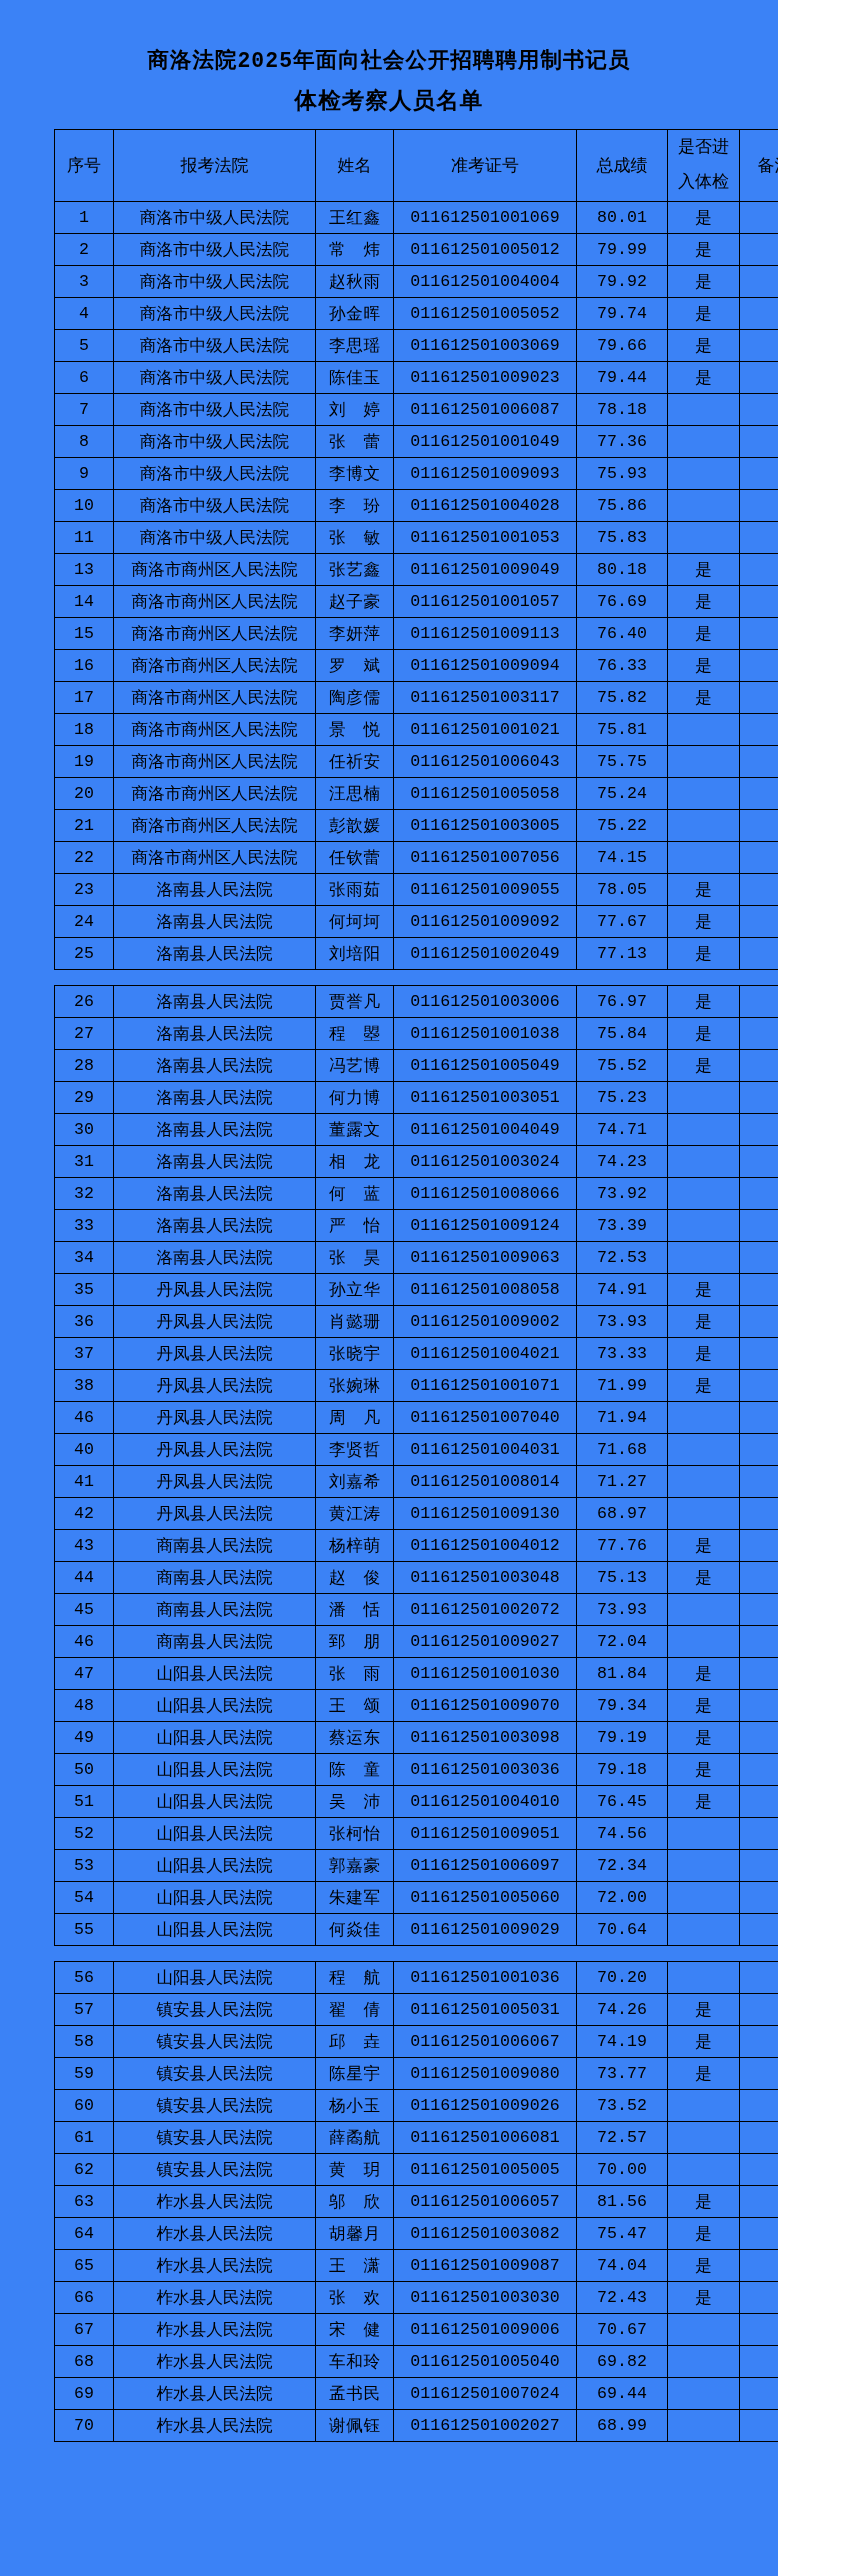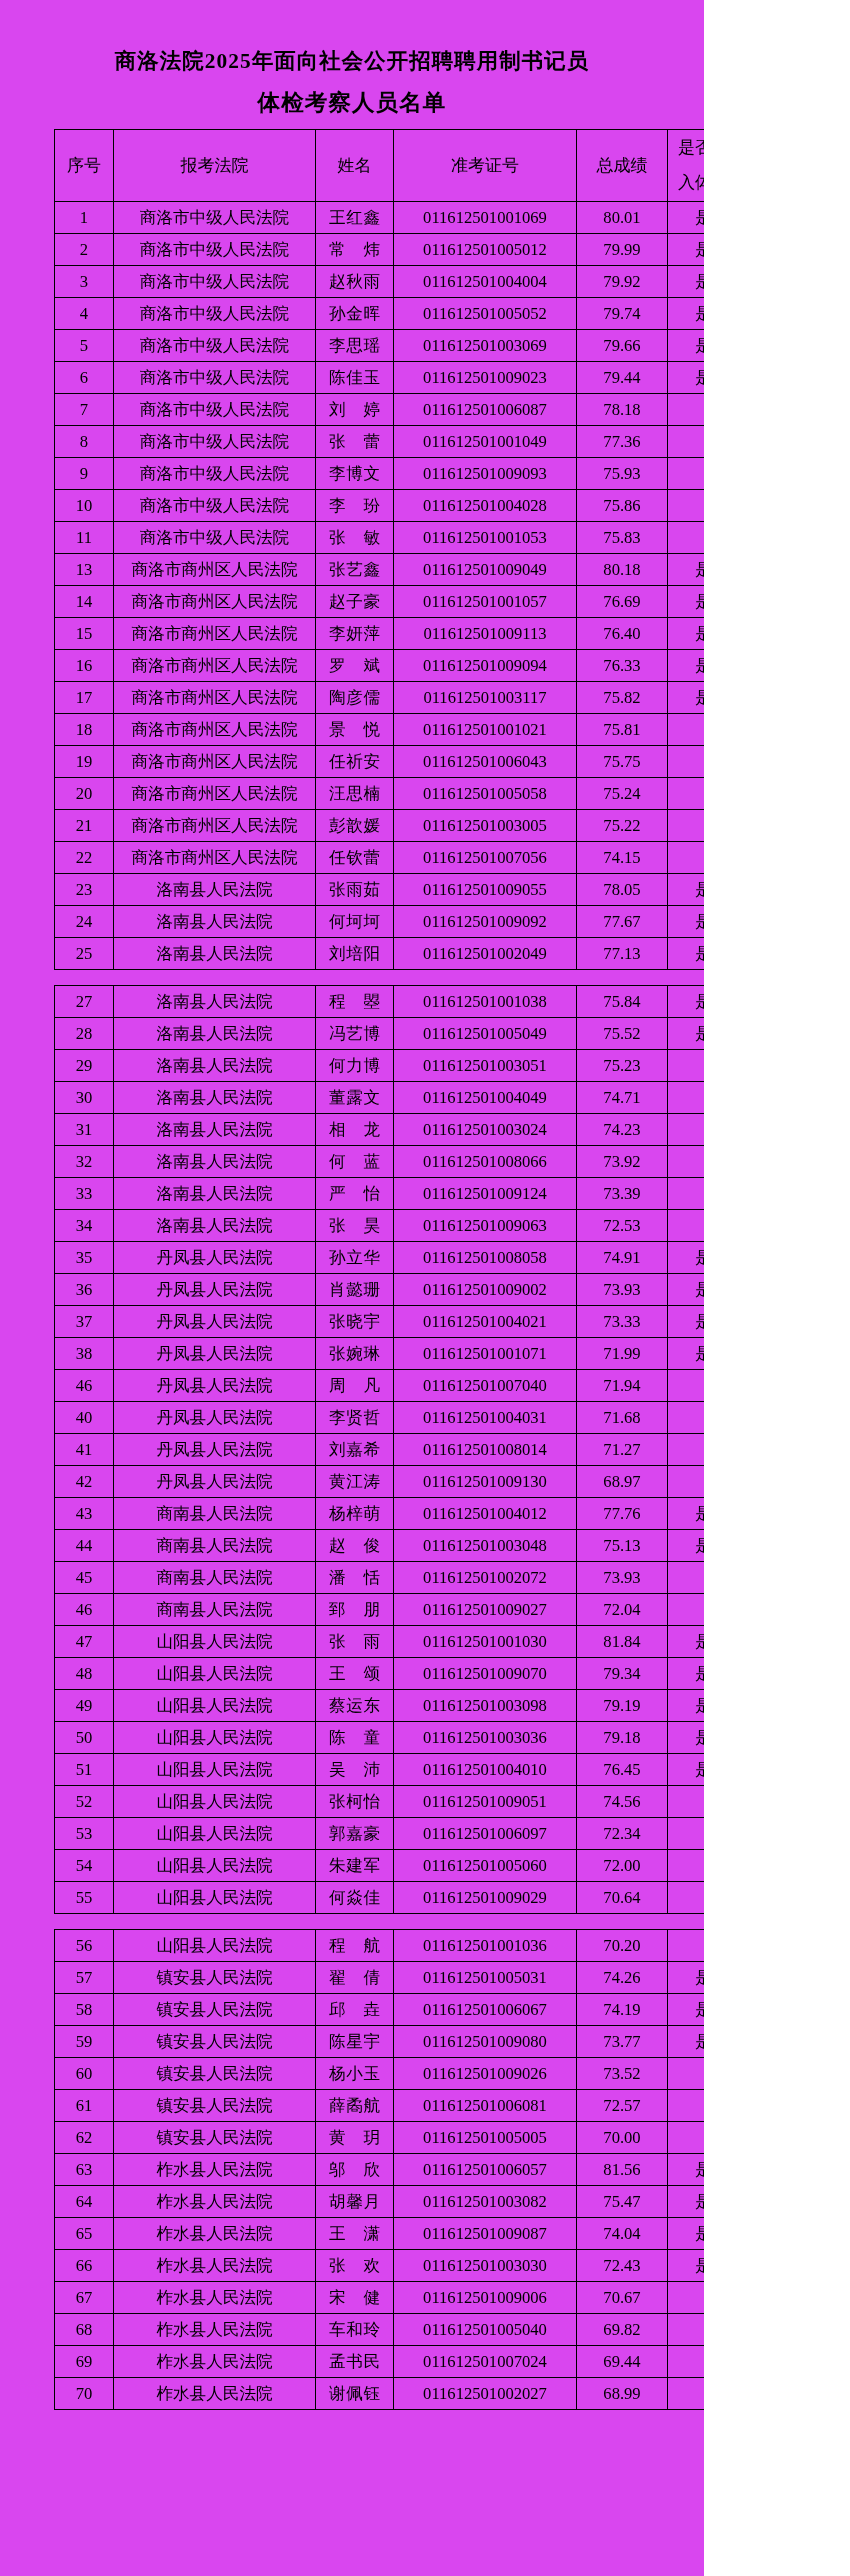--- a/index.html
+++ b/index.html
@@ -1,22 +1,22 @@
 <!DOCTYPE html>
 <html style="font-size:8.6px"><head>
 <meta charset="utf-8">
 <style>
   html, body { margin: 0; padding: 0; background: #ffffff; }
   .page {
     position: relative;
-    width: 704px;
+    width: 778px;
     height: 2576px;
-    background: #d946ef;
+    background: #3b82f6;
     color: #000000;
-    font-family: Liberation Serif, serif;
+    font-family: Liberation Mono, monospace;
     overflow: hidden;
   }
   .title-block { padding-top: 49px; }
   .title-line1 {
     text-align: center;
     font-size: 21.4px;
     font-weight: bold;
     letter-spacing: 1.1px;
     line-height: 1.2;
   }
@@ -314,20 +314,29 @@
           <col style="width: 59px;">
           <col style="width: 202px;">
           <col style="width: 78px;">
           <col style="width: 183px;">
           <col style="width: 91px;">
           <col style="width: 72px;">
           <col style="width: 70px;">
         </colgroup>
         <tbody>
           <tr style="height: 32px;">
+            <td>26</td>
+            <td>洛南县人民法院</td>
+            <td><span class="name-span">贾誉凡</span></td>
+            <td>011612501003006</td>
+            <td>76.97</td>
+            <td>是</td>
+            <td><span class="remark-span"></span></td>
+          </tr>
+          <tr style="height: 32px;">
             <td>27</td>
             <td>洛南县人民法院</td>
             <td><span class="name-span">程曌</span></td>
             <td>011612501001038</td>
             <td>75.84</td>
             <td>是</td>
             <td><span class="remark-span"></span></td>
           </tr>
           <tr style="height: 32px;">
             <td>28</td>

